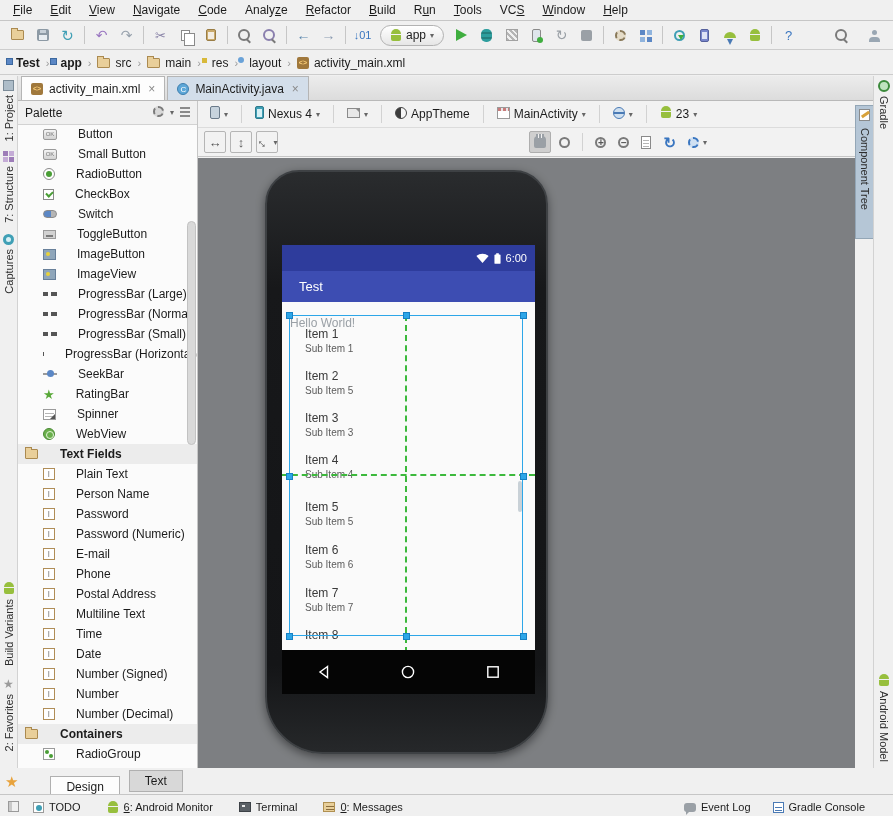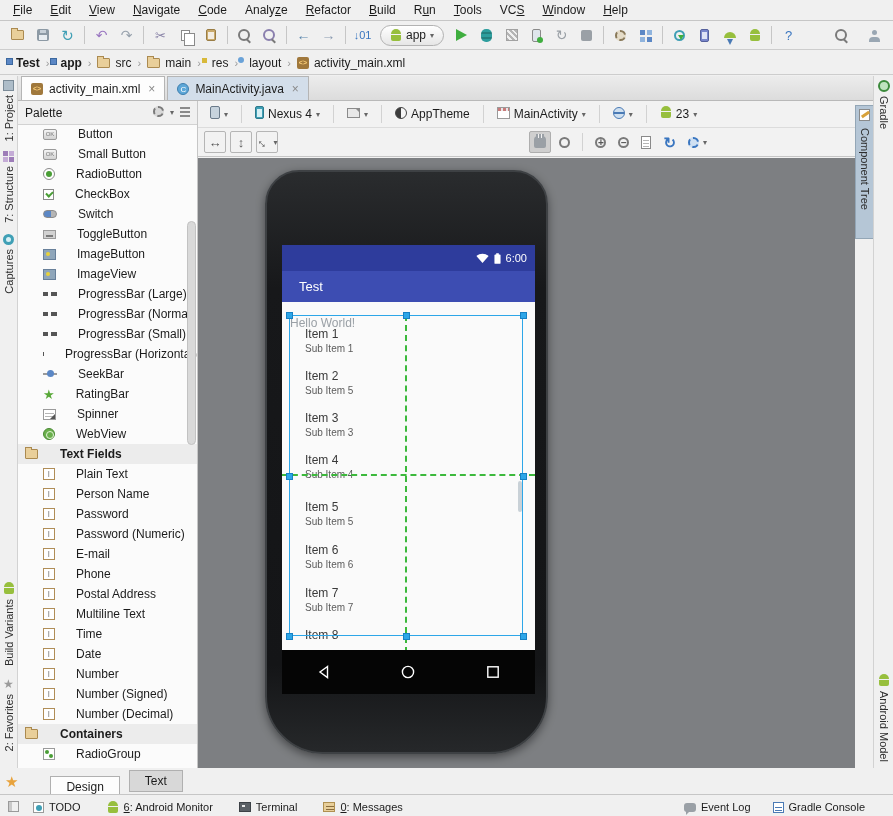--- a/index.html
+++ b/index.html
@@ -580,25 +580,25 @@
         <div class="p-item">
           <span class="ic pi-textfield"></span>
           <span>Time</span>
         </div>
         <div class="p-item">
           <span class="ic pi-textfield"></span>
           <span>Date</span>
         </div>
         <div class="p-item">
           <span class="ic pi-textfield"></span>
+          <span>Number (Signed)</span>
+        </div>
+        <div class="p-item">
+          <span class="ic pi-textfield"></span>
           <span>Number</span>
-        </div>
-        <div class="p-item">
-          <span class="ic pi-textfield"></span>
-          <span>Number (Signed)</span>
         </div>
         <div class="p-item">
           <span class="ic pi-textfield"></span>
           <span>Number (Decimal)</span>
         </div>
         <div class="p-head">
           <span class="ic i-folder"></span>
           <span>Containers</span>
         </div>
         <div class="p-item">

